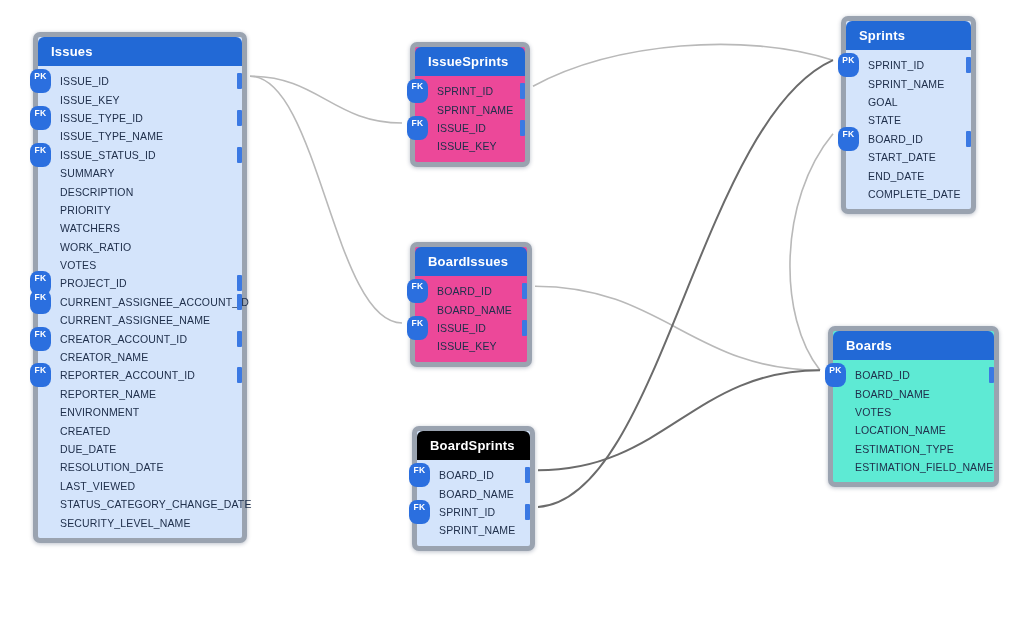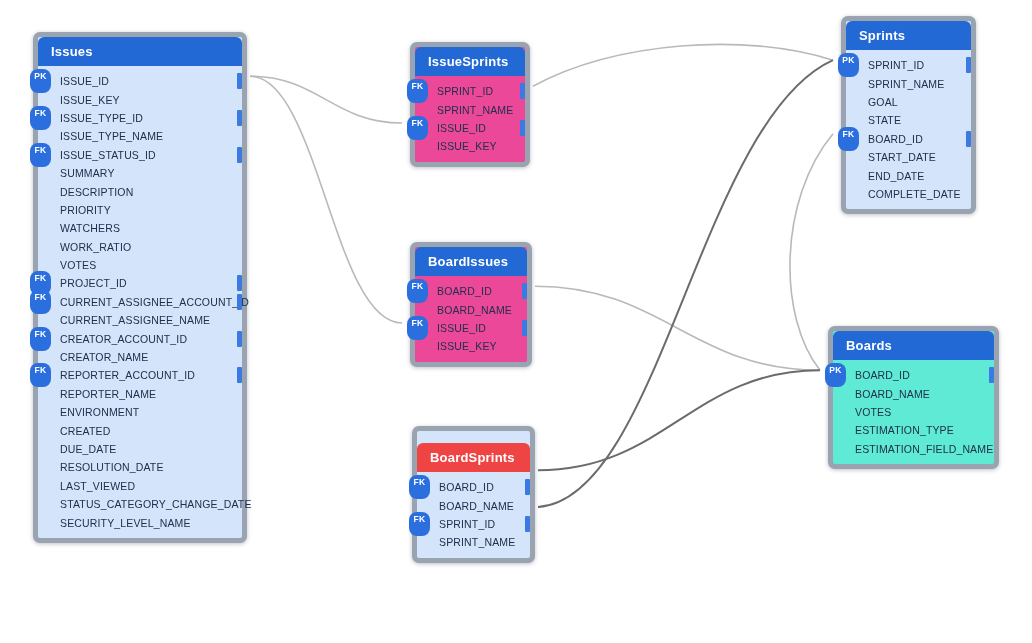--- a/index.html
+++ b/index.html
@@ -231,21 +231,21 @@
             <span class="key-badge" style="background: rgb(43, 111, 223);">FK</span>
             <span class="field-label">ISSUE_ID</span>
             <span class="port" style="background: rgb(59, 121, 227);"></span>
           </div>
           <div class="erd-row">
             <span class="field-label">ISSUE_KEY</span>
           </div>
         </div>
       </div>
       <div class="erd-table" style="left: 412px; top: 426px; width: 123px; background: rgb(212, 228, 251); border-color: rgb(154, 163, 176);">
-        <div class="erd-header" style="background: #ef4444; margin-top: 12px;">
+        <div class="erd-header" style="background: #000000;">
           <span>BoardSprints</span>
         </div>
         <div class="erd-body">
           <div class="erd-row">
             <span class="key-badge" style="background: rgb(43, 111, 223);">FK</span>
             <span class="field-label">BOARD_ID</span>
             <span class="port" style="background: rgb(59, 121, 227);"></span>
           </div>
           <div class="erd-row">
             <span class="field-label">BOARD_NAME</span>
@@ -303,20 +303,23 @@
           <div class="erd-row">
             <span class="key-badge" style="background: rgb(43, 111, 223);">PK</span>
             <span class="field-label">BOARD_ID</span>
             <span class="port" style="background: rgb(59, 121, 227);"></span>
           </div>
           <div class="erd-row">
             <span class="field-label">BOARD_NAME</span>
           </div>
           <div class="erd-row">
             <span class="field-label">VOTES</span>
+          </div>
+          <div class="erd-row">
+            <span class="field-label">LOCATION_NAME</span>
           </div>
           <div class="erd-row">
             <span class="field-label">ESTIMATION_TYPE</span>
           </div>
           <div class="erd-row">
             <span class="field-label">ESTIMATION_FIELD_NAME</span>
           </div>
         </div>
       </div>
     </div>

